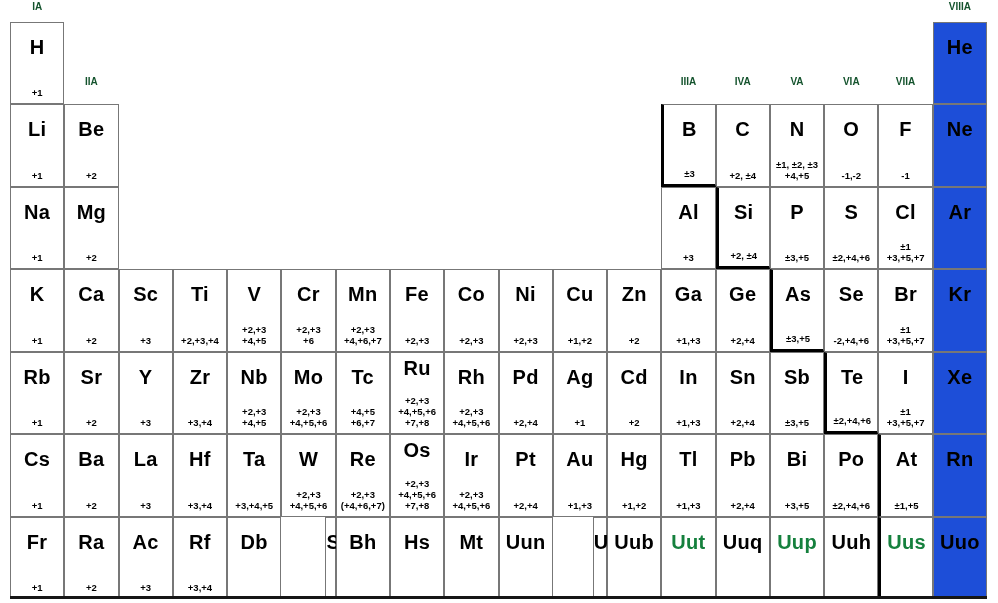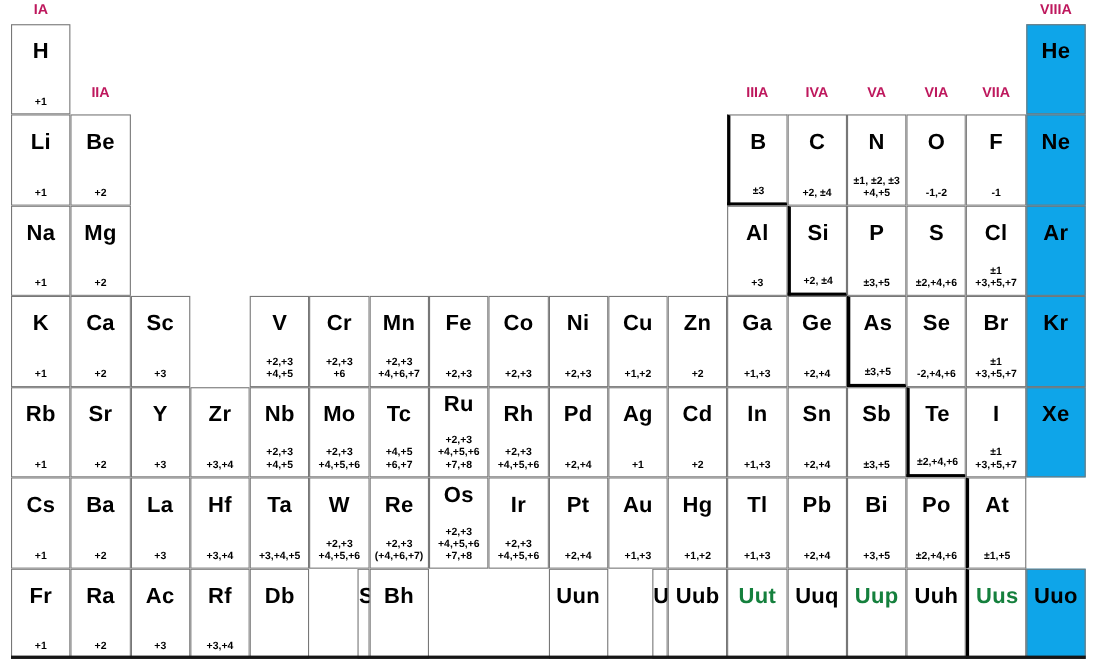--- a/index.html
+++ b/index.html
@@ -11,38 +11,38 @@
   #ptable {
     position:absolute; left:10px; top:22px; width:977px; height:577px;
     display:grid;
     grid-template-columns:repeat(18, 1fr);
     grid-template-rows:repeat(7, 1fr);
   }
   .cell {
     position:relative; box-sizing:border-box;
     border:1px solid #777777; background:#ffffff;
   }
-  .cell.noble { background:#0ea5e9; }
+  .cell.noble { background:#1d4ed8; }
   .sym {
     position:absolute; top:13px; left:0; right:0;
     text-align:center; font-weight:bold; font-size:20px; line-height:22px;
     color:#000000; letter-spacing:0.3px;
   }
   .tall-ox .sym { top:4px; }
   .faded .sym { color:#15803d; }
   .ox {
     position:absolute; bottom:5px; left:0; right:0;
     text-align:center; font-weight:bold; font-size:9.5px; line-height:11px;
     color:#000000; white-space:nowrap;
   }
   .thick-left { border-left:3px solid #000000; }
   .thick-bottom { border-bottom:3px solid #000000; }
   .glabel {
     position:absolute; width:54.28px; text-align:center;
-    font-weight:bold; font-size:13px; color:#be185d;
+    font-weight:bold; font-size:10px; color:#14532d;
   }
   .glabel-top { top:1px; }
   .glabel-inline { top:76px; }
   #bottom-edge {
     position:absolute; left:10px; top:596px; width:977px; height:3px;
     background:#161616;
   }
 </style>
 </head>
 <body>
@@ -171,20 +171,26 @@
         <div class="ox">
           <div>+2</div>
         </div>
       </div>
       <div class="cell" style="grid-area: 4 / 3;">
         <div class="sym">Sc</div>
         <div class="ox">
           <div>+3</div>
         </div>
       </div>
+      <div class="cell" style="grid-area: 4 / 4;">
+        <div class="sym">Ti</div>
+        <div class="ox">
+          <div>+2,+3,+4</div>
+        </div>
+      </div>
       <div class="cell" style="grid-area: 4 / 5;">
         <div class="sym">V</div>
         <div class="ox">
           <div>+2,+3</div>
           <div>+4,+5</div>
         </div>
       </div>
       <div class="cell" style="grid-area: 4 / 6;">
         <div class="sym">Cr</div>
         <div class="ox">
@@ -475,20 +481,23 @@
         <div class="ox">
           <div>±2,+4,+6</div>
         </div>
       </div>
       <div class="cell thick-left" style="grid-area: 6 / 17;">
         <div class="sym">At</div>
         <div class="ox">
           <div>±1,+5</div>
         </div>
       </div>
+      <div class="cell noble" style="grid-area: 6 / 18;">
+        <div class="sym">Rn</div>
+      </div>
       <div class="cell" style="grid-area: 7 / 1;">
         <div class="sym">Fr</div>
         <div class="ox">
           <div>+1</div>
         </div>
       </div>
       <div class="cell" style="grid-area: 7 / 2;">
         <div class="sym">Ra</div>
         <div class="ox">
           <div>+2</div>
@@ -507,20 +516,26 @@
         </div>
       </div>
       <div class="cell" style="grid-area: 7 / 5;">
         <div class="sym">Db</div>
       </div>
       <div class="cell" style="grid-area: 7 / 6; margin-left: 44px;">
         <div class="sym">Sg</div>
       </div>
       <div class="cell" style="grid-area: 7 / 7;">
         <div class="sym">Bh</div>
+      </div>
+      <div class="cell" style="grid-area: 7 / 8;">
+        <div class="sym">Hs</div>
+      </div>
+      <div class="cell" style="grid-area: 7 / 9;">
+        <div class="sym">Mt</div>
       </div>
       <div class="cell" style="grid-area: 7 / 10;">
         <div class="sym">Uun</div>
       </div>
       <div class="cell" style="grid-area: 7 / 11; margin-left: 40px;">
         <div class="sym">Uuu</div>
       </div>
       <div class="cell" style="grid-area: 7 / 12;">
         <div class="sym">Uub</div>
       </div>

